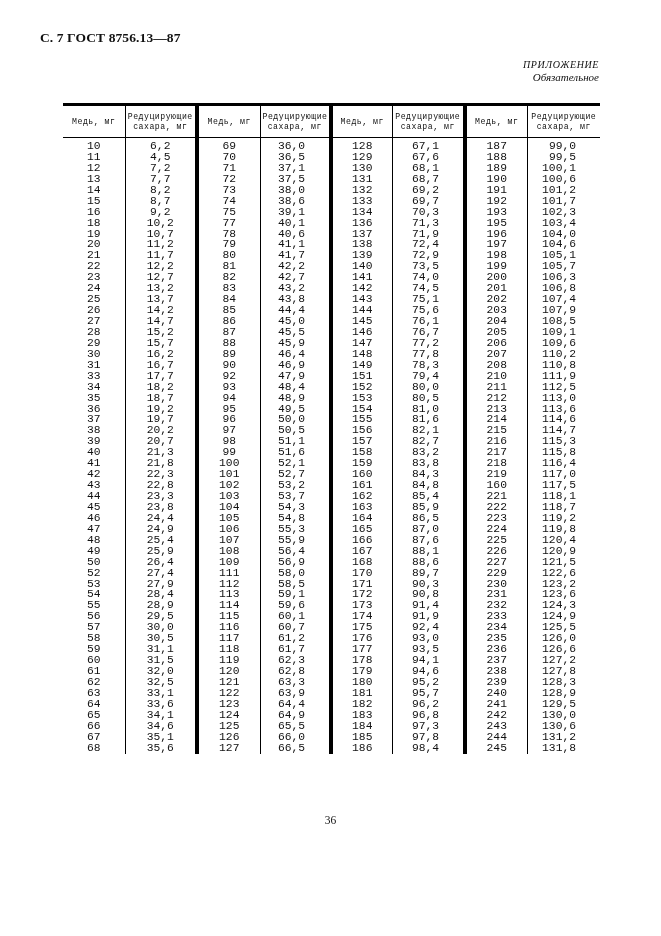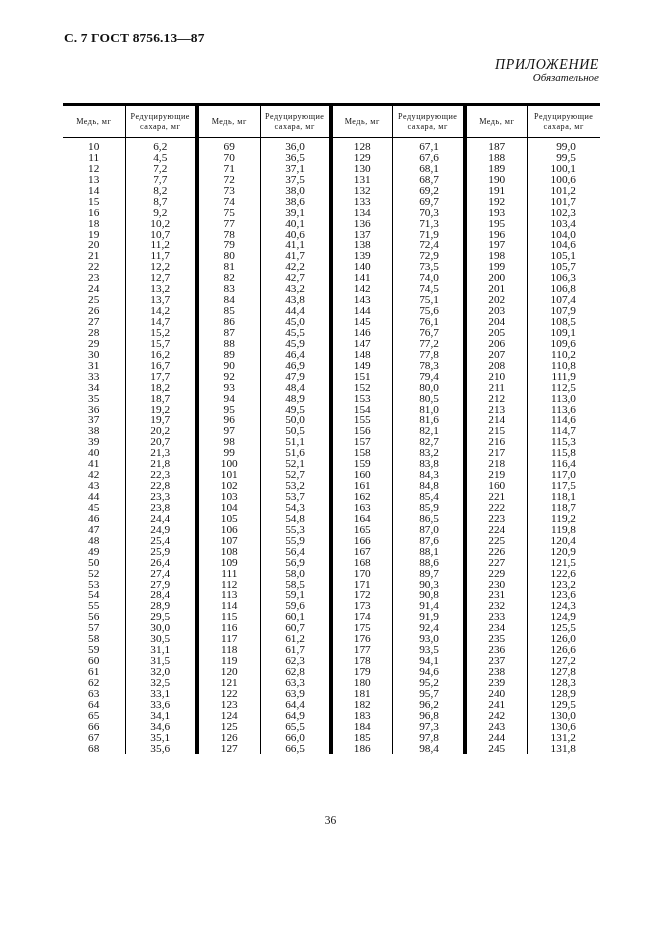--- a/index.html
+++ b/index.html
@@ -1,33 +1,34 @@
 <!DOCTYPE html>
 <html><head>
 <meta charset="utf-8">
 <style>
   html, body { margin: 0; padding: 0; background: #ffffff; }
   body {
     width: 661px; height: 936px; position: relative; overflow: hidden;
     font-family: "Liberation Serif", "DejaVu Serif", serif; color: #111;
   }
   .doc-header {
-    position: absolute; left: 64px; top: 30px;
+    position: absolute; left: 40px; top: 30px;
     font-size: 13.5px; font-weight: bold; letter-spacing: 0.1px;
   }
   .appendix {
     position: absolute; right: 62px; top: 58px; text-align: right;
     font-style: italic; line-height: 13px;
   }
-  .appendix .a1 { font-size: 14px; letter-spacing: 0.6px; }
+  .appendix .a1 { font-size: 10px; letter-spacing: 0.6px; }
   .appendix .a2 { font-size: 11px; }
   table.data {
     position: absolute; left: 63px; top: 103px;
     width: 537px; border-collapse: collapse; table-layout: fixed;
     border-top: 3px solid #000;
+    font-family: Liberation Mono, monospace;
   }
   table.data th {
     font-weight: normal; font-size: 8.2px; letter-spacing: 0.5px;
     line-height: 10px; height: 31px; padding: 0 2px;
     border-bottom: 1px solid #000; vertical-align: middle; text-align: center;
   }
   table.data td {
     font-size: 11.3px; line-height: 10.93px; height: 10.93px; padding: 0;
     white-space: nowrap;
   }

